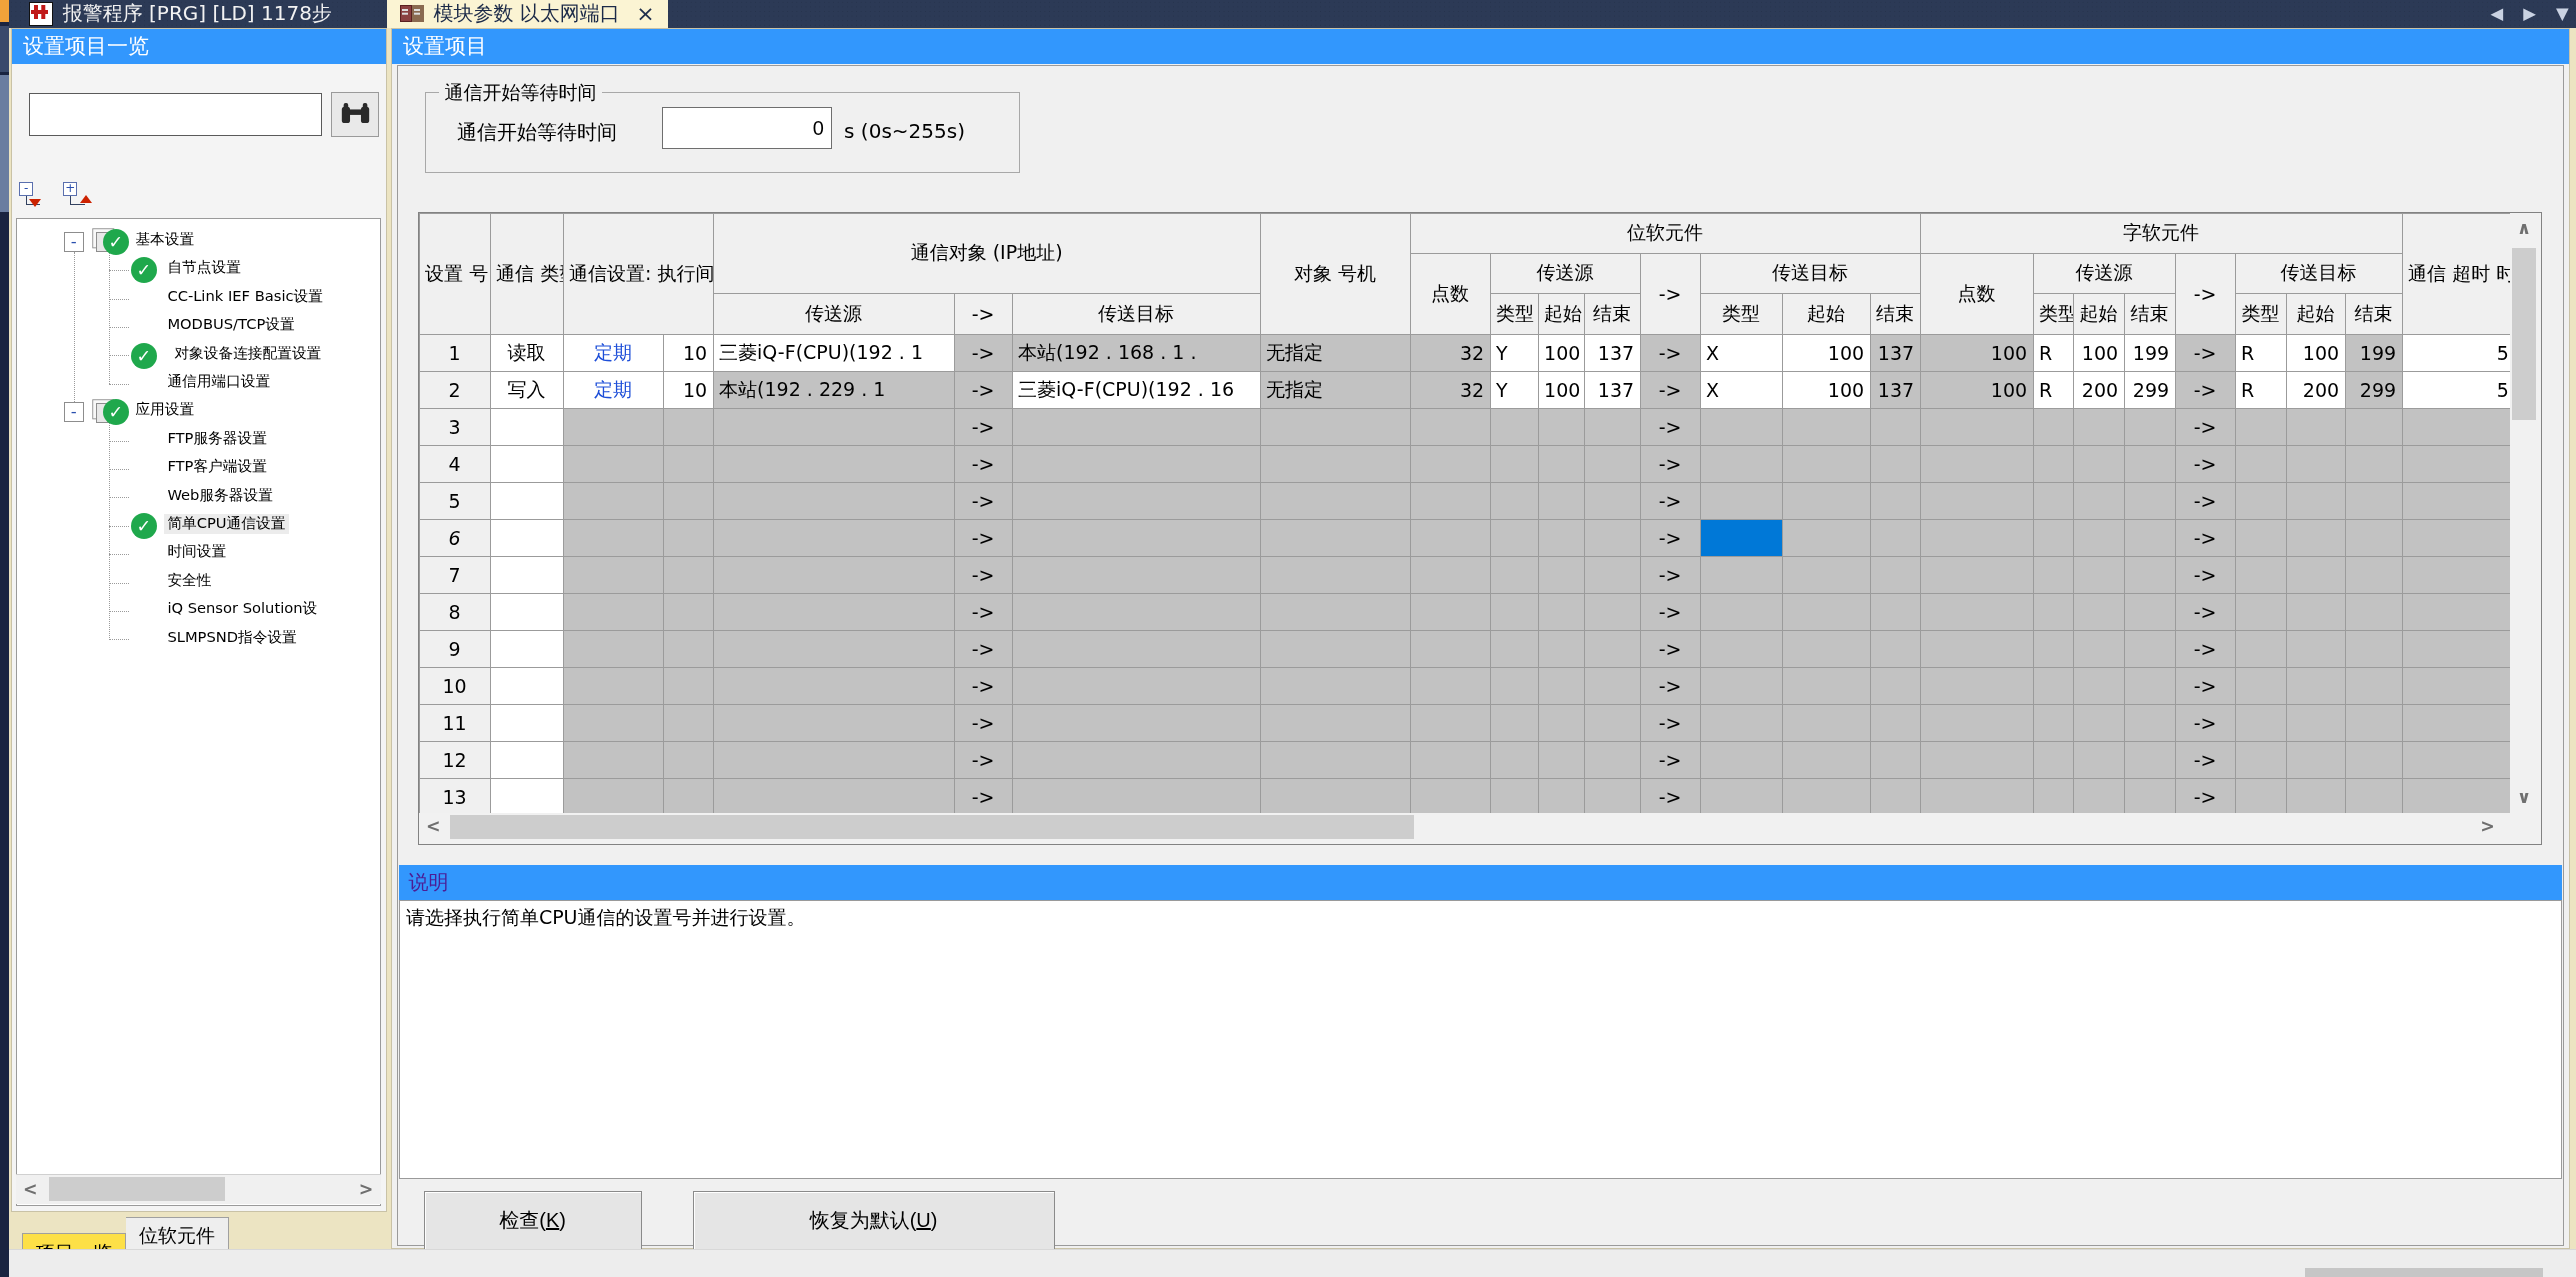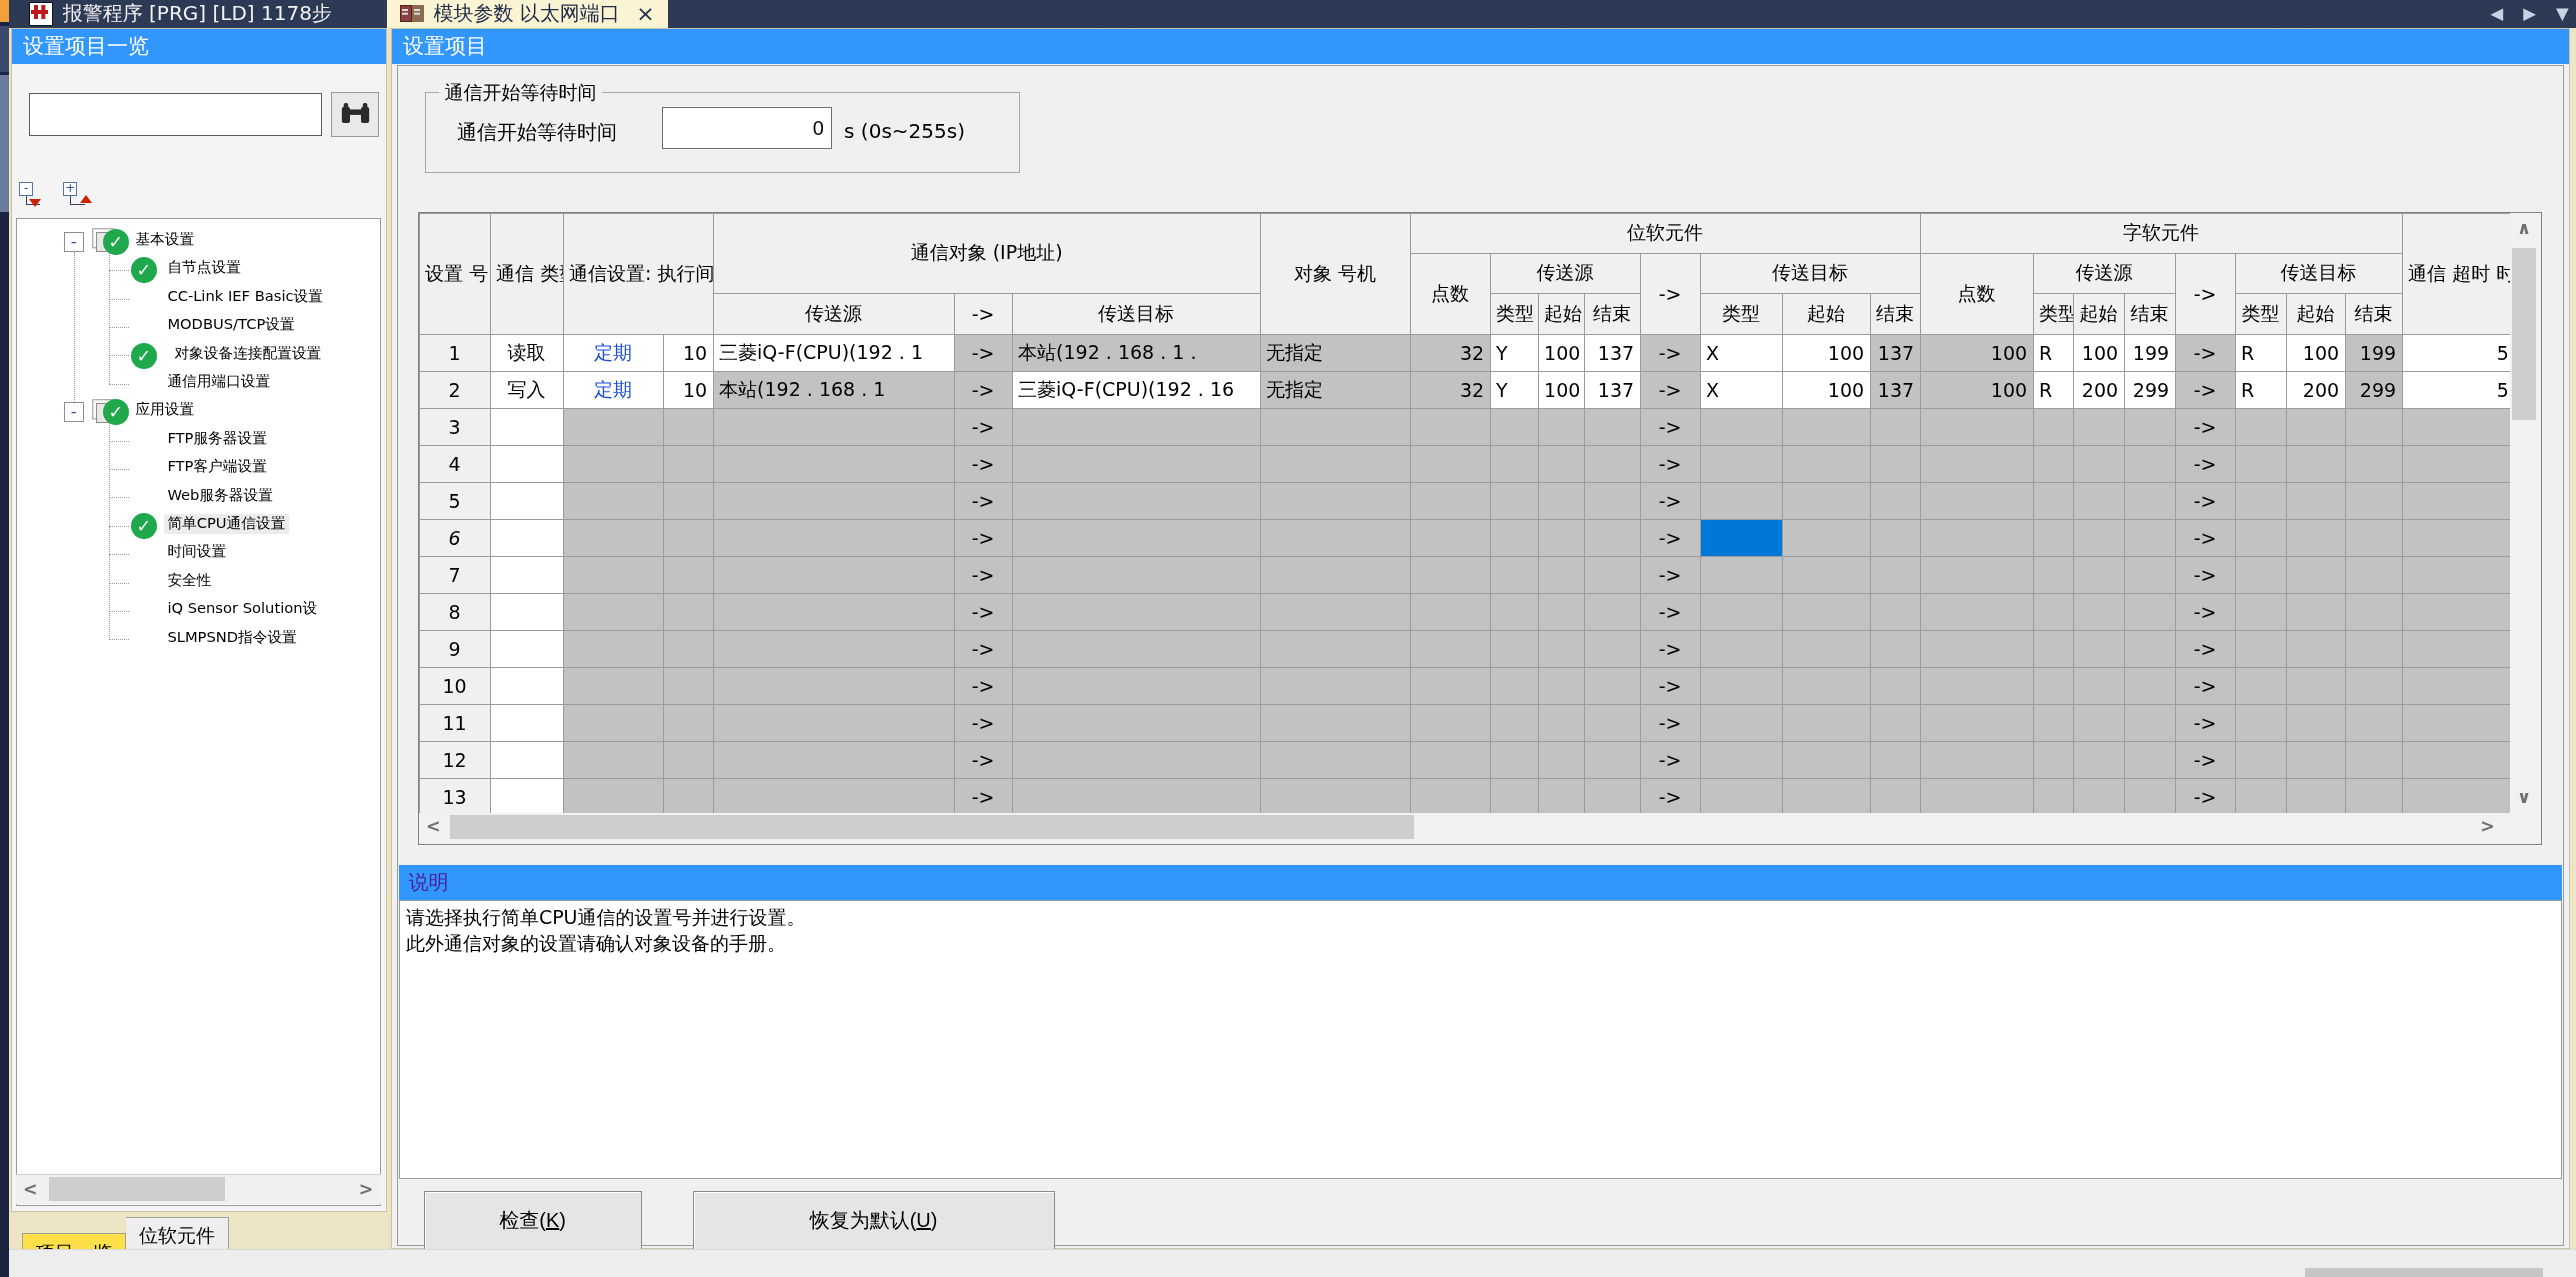--- a/index.html
+++ b/index.html
@@ -368,21 +368,21 @@
                   <td class="c-w al-l">R</td>
                   <td class="c-w al-r">100</td>
                   <td class="c-g al-r">199</td>
                   <td class="c-w al-r">500</td>
                 </tr>
                 <tr>
                   <td class="c-n al-c">2</td>
                   <td class="c-w al-c">写入</td>
                   <td class="c-w t-blue al-l">定期</td>
                   <td class="c-w al-r">10</td>
-                  <td class="c-g al-l">本站(192 . 168 .  1</td>
+                  <td class="c-g al-l">本站(192 . 229 .  1</td>
                   <td class="c-a al-c">-&gt;</td>
                   <td class="c-w al-l">三菱iQ-F(CPU)(192 . 16</td>
                   <td class="c-g al-l">无指定</td>
                   <td class="c-g al-r">32</td>
                   <td class="c-w al-l">Y</td>
                   <td class="c-w al-r">100</td>
                   <td class="c-w al-r">137</td>
                   <td class="c-a al-c">-&gt;</td>
                   <td class="c-w al-l">X</td>
                   <td class="c-w al-r">100</td>
@@ -708,21 +708,20 @@
           <span class="sb-arrow" style="right:14.7px;top:3.7px">&gt;</span>
         </div>
         <div class="grid-corner"></div>
       </div>
 
       <div class="desc-hdr">
         <span>说明</span>
       </div>
       <div class="desc-body">
         <div>请选择执行简单CPU通信的设置号并进行设置。</div>
-        <div>此外通信对象的设置请确认对象设备的手册。</div>
       </div>
 
       <div class="btn-row">
         <button class="btn btn1">
             <span>检查(</span>
             <span class="key">K</span>
             <span>)</span>
           </button>
         <button class="btn btn2">
             <span>恢复为默认(</span>

